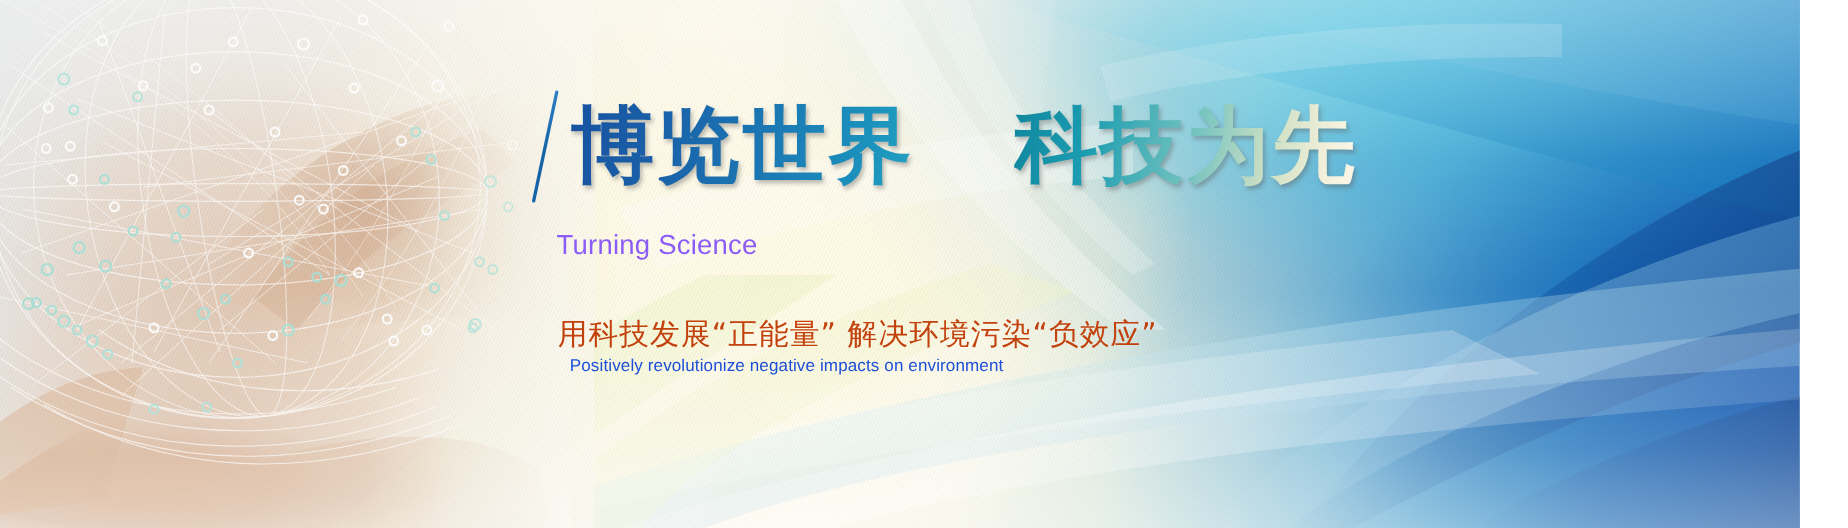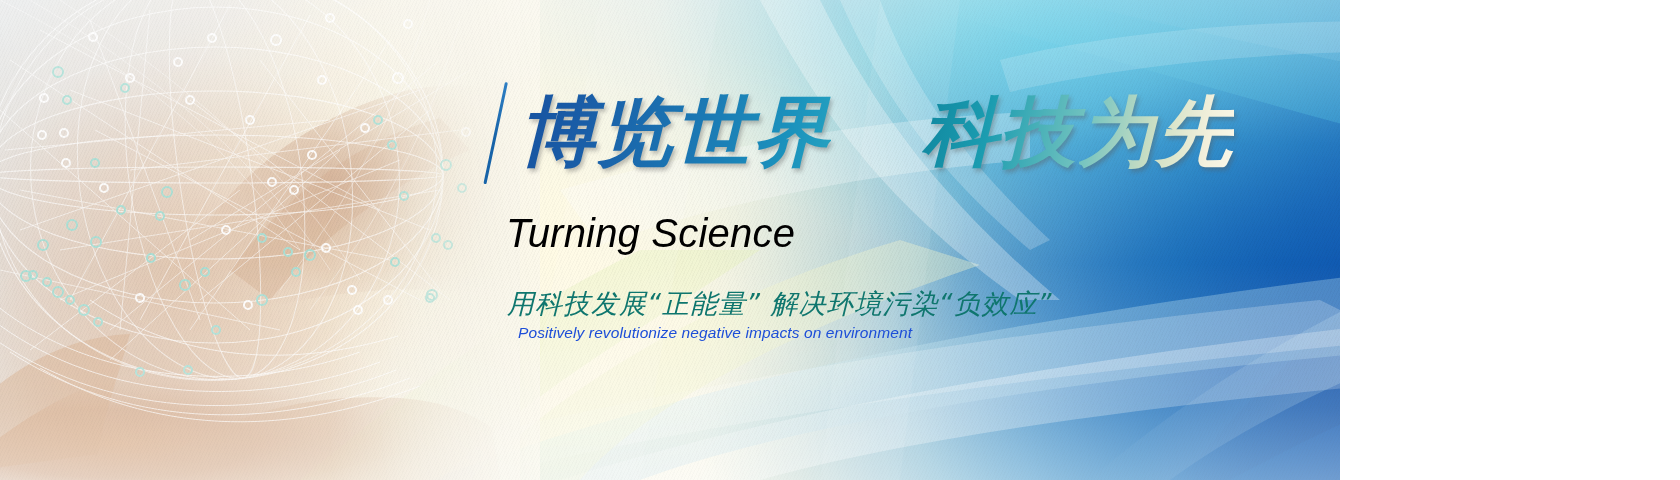--- a/index.html
+++ b/index.html
@@ -1,25 +1,24 @@
 <!DOCTYPE html>
 <html><head>
 <meta charset="utf-8">
 <style>
   html,body{margin:0;padding:0;background:#fff;}
   *{box-sizing:border-box;}
 
   #banner{
     position:relative;
-    width:1340px;
+    width:1636px;
     height:480px;
     overflow:hidden;
     font-family:"Liberation Sans","DejaVu Sans",sans-serif;
     background:#eef0f0;
-    font-style:italic;
   }
 
   
   .layer{position:absolute;top:0;left:0;width:100%;height:100%;pointer-events:none;}
 
   
   .bg-base{
     background:linear-gradient(100deg,
       #e6e8e8 0%,
       #e9e8e4 14%,
@@ -132,35 +131,35 @@
   .hl-b{
     background:linear-gradient(100deg,#10879f 0%,#1b9cb0 22%,#73c3bf 52%,#cfe0c4 74%,#f3f0dc 90%,#fbf8e9 100%);
     -webkit-background-clip:text;background-clip:text;
     color:transparent;-webkit-text-fill-color:transparent;
   }
 
   .sub-en{
     position:absolute;
     left:1px;
     top:134px;
-    font-size:40px;
+    font-size:25px;
     font-weight:400;
     line-height:1.38;
-    color:#000000;
+    color:#8b5cf6;
     letter-spacing:.2px;
     white-space:nowrap;
   }
   .tagline-cn{
     position:absolute;
     left:2px;
     top:214px;
     font-family:"DejaVu Sans","Liberation Sans",sans-serif;
     font-size:27px;
     font-weight:400;
-    color:#0f766e;
+    color:#c2410c;
     letter-spacing:1px;
     white-space:nowrap;
   }
   .tagline-en{
     position:absolute;
     left:13px;
     top:252px;
     font-size:15.5px;
     font-weight:400;
     color:#1d4ed8;

